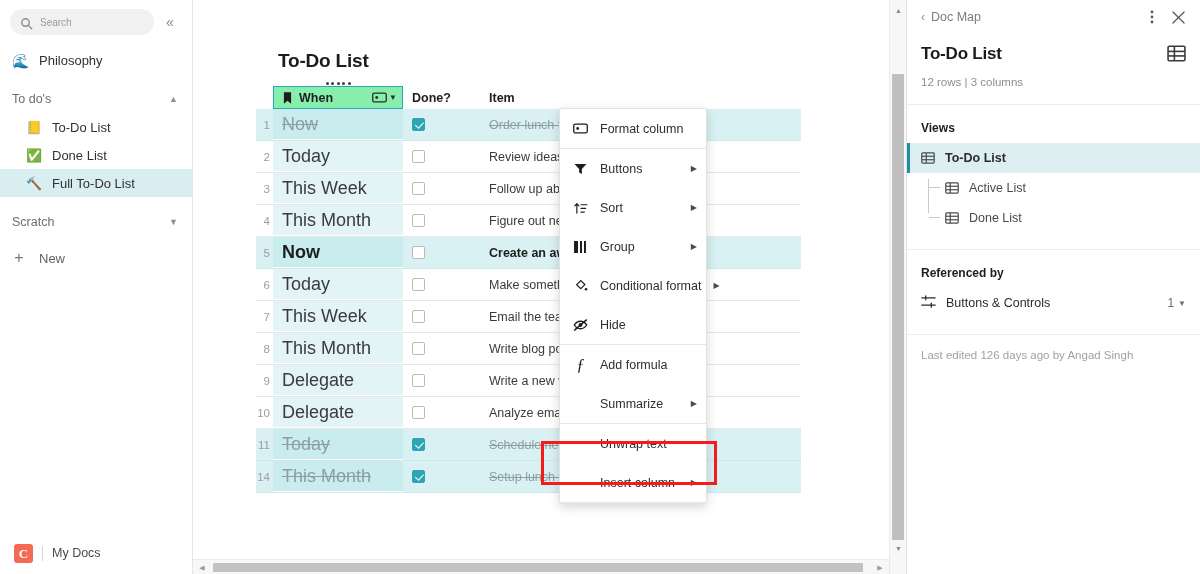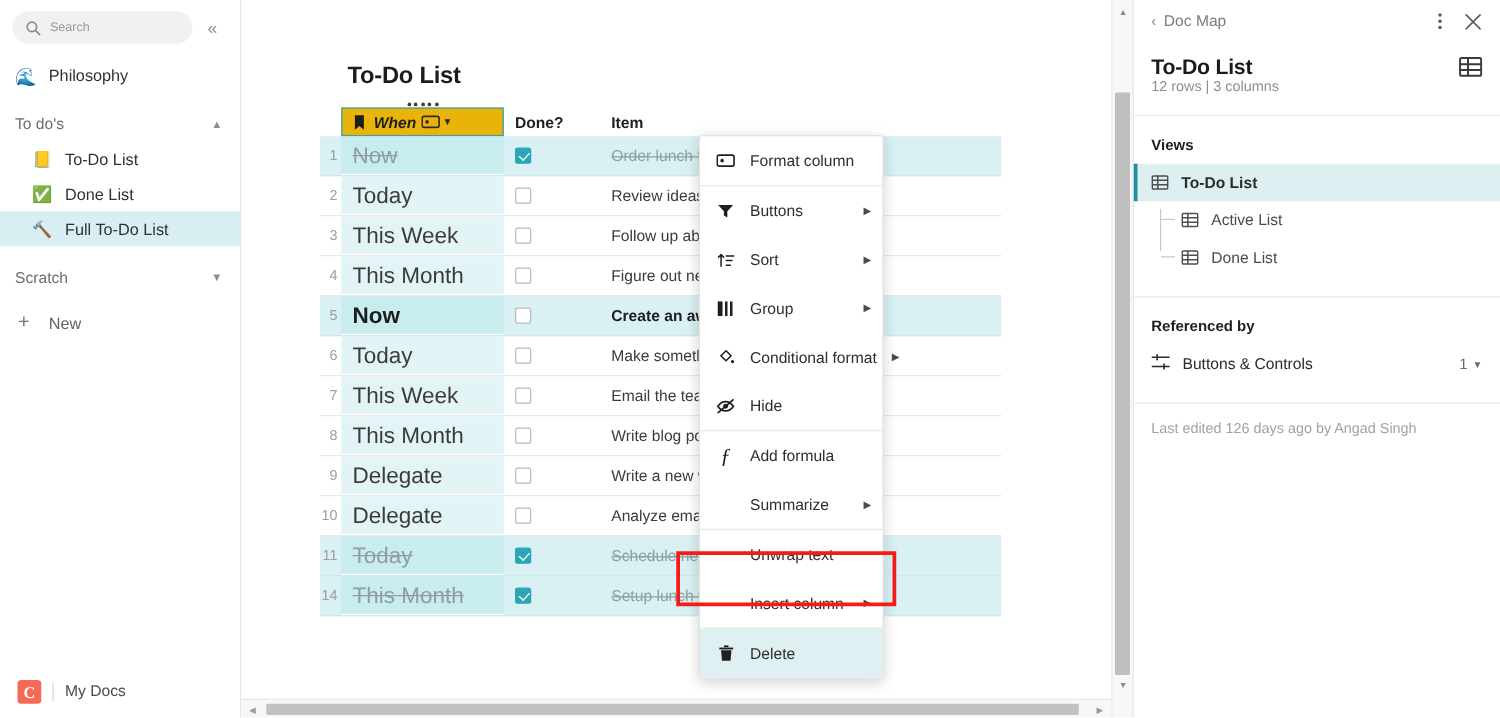--- a/index.html
+++ b/index.html
@@ -86,22 +86,22 @@
   }
   .grip i { width: 3px; height: 3px; border-radius: 50%; background: #3f3f3f; display: block; }
   .thead { display: flex; height: 23px; align-items: stretch; }
   .th-rownum { width: 17px; flex: 0 0 17px; }
   .th {
     font-size: 12.5px; font-weight: bold; color: #1e1e1e;
     display: flex; align-items: center; padding-left: 9px;
   }
   .th.when {
     width: 130px; flex: 0 0 130px;
-    background: #eab308; border: 1.5px solid #2da5b7;
-    justify-content: flex-start; padding-right: 5px; gap: 4px; font-style: italic;
+    background: #86efac; border: 1.5px solid #2da5b7;
+    justify-content: space-between; padding-right: 5px; gap: 4px;
   }
   .th.when .lbl { display: flex; align-items: center; gap: 7px; }
   .th.done { width: 77px; flex: 0 0 77px; }
   .th.item { flex: 1 1 auto; }
   .bookmark-ico { width: 9px; height: 12px; flex: 0 0 9px; color: #1e1e1e; }
   .coltype {
     display: flex; align-items: center; gap: 2px; cursor: pointer; color: #2c2c2c;
   }
   .selico { width: 15px; height: 11px; }
 
@@ -201,21 +201,21 @@
   .rp-top {
     display: flex; align-items: center; height: 34px; padding: 0 12px 0 14px; gap: 6px;
   }
   .rp-back { font-size: 12px; color: #8d8d8d; cursor: pointer; }
   .rp-title-sm { font-size: 12.5px; color: #7c7c7c; flex: 1 1 auto; cursor: pointer; }
   .rp-ico { width: 20px; height: 20px; display: flex; align-items: center; justify-content: center;
             color: #5b5b5b; cursor: pointer; font-size: 14px; }
   .rp-head { padding: 10px 14px 16px 14px; display: flex; align-items: flex-start; }
   .rp-head .txt { flex: 1 1 auto; }
   .rp-h1 { font-size: 17px; font-weight: bold; color: #1b1b1b; letter-spacing: -0.2px; }
-  .rp-sub { font-size: 11.5px; color: #8e8e8e; margin-top: 0; }
+  .rp-sub { font-size: 11.5px; color: #8e8e8e; margin-top: 12px; }
   .grid-ico { width: 19px; height: 19px; color: #3a3a3a; cursor: pointer; }
   .rp-divider { height: 1px; background: #ececec; }
   .rp-sec-title { font-size: 12px; font-weight: bold; color: #1e1e1e; padding: 16px 14px 8px 14px; }
   .view-row {
     display: flex; align-items: center; gap: 10px; height: 30px; padding: 0 14px;
     font-size: 12.5px; color: #2b2b2b; cursor: pointer; position: relative;
   }
   .view-row.active { background: #ddeff1; font-weight: bold; }
   .view-row.active:before {
     content: ""; position: absolute; left: 0; top: 0; bottom: 0; width: 3px; background: #1f8f9e;
@@ -530,30 +530,20 @@
       <div class="mi noicon">
         <span class="mlabel">Unwrap text</span>
       </div>
 
       <div class="mi noicon">
         <span class="mlabel">Insert column</span>
         <span class="arrow">▶</span>
       </div>
       <div class="msep"></div>
 
-      <div class="mi highlight">
-        <span class="mico">
-          <svg viewBox="0 0 13 14" width="12" height="13" fill="currentColor">
-            <rect x="0.5" y="2.2" width="12" height="1.6"></rect>
-            <rect x="4.6" y="0.3" width="3.8" height="1.6"></rect>
-            <path d="M2 4.4h9l-0.8 9.2H2.8z"></path>
-          </svg>
-        </span>
-        <span class="mlabel">Delete</span>
-      </div>
     </div>
 
     <div class="redbox"></div>
 
     <div class="vscroll">
       <div class="varrow up">▲</div>
       <div class="vthumb"></div>
       <div class="varrow down">▼</div>
     </div>
     <div class="hscroll">

